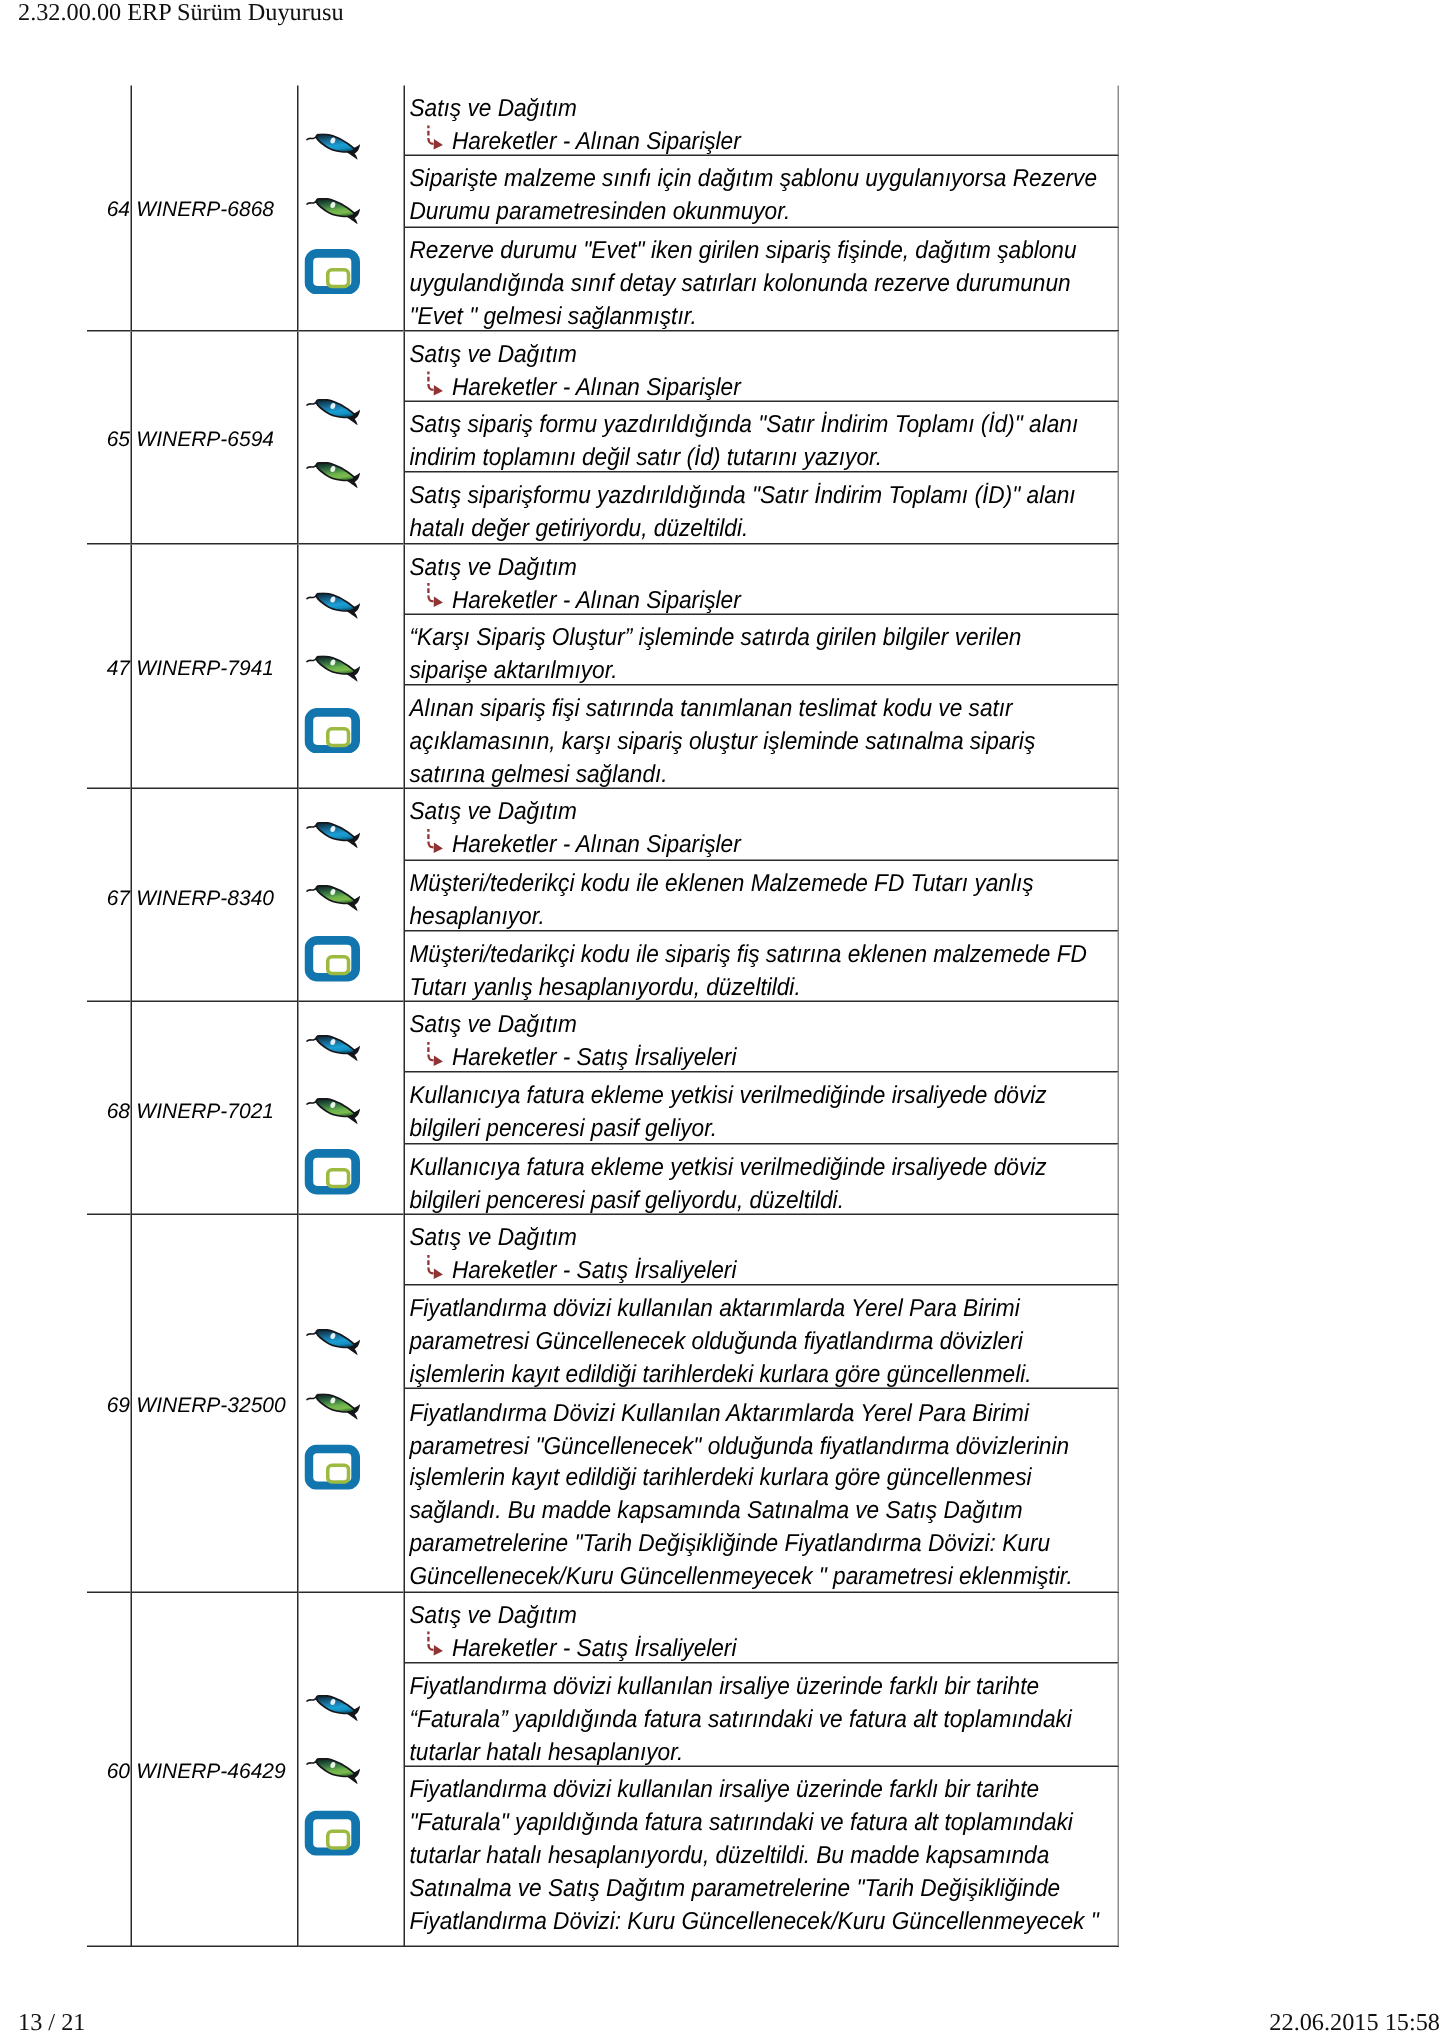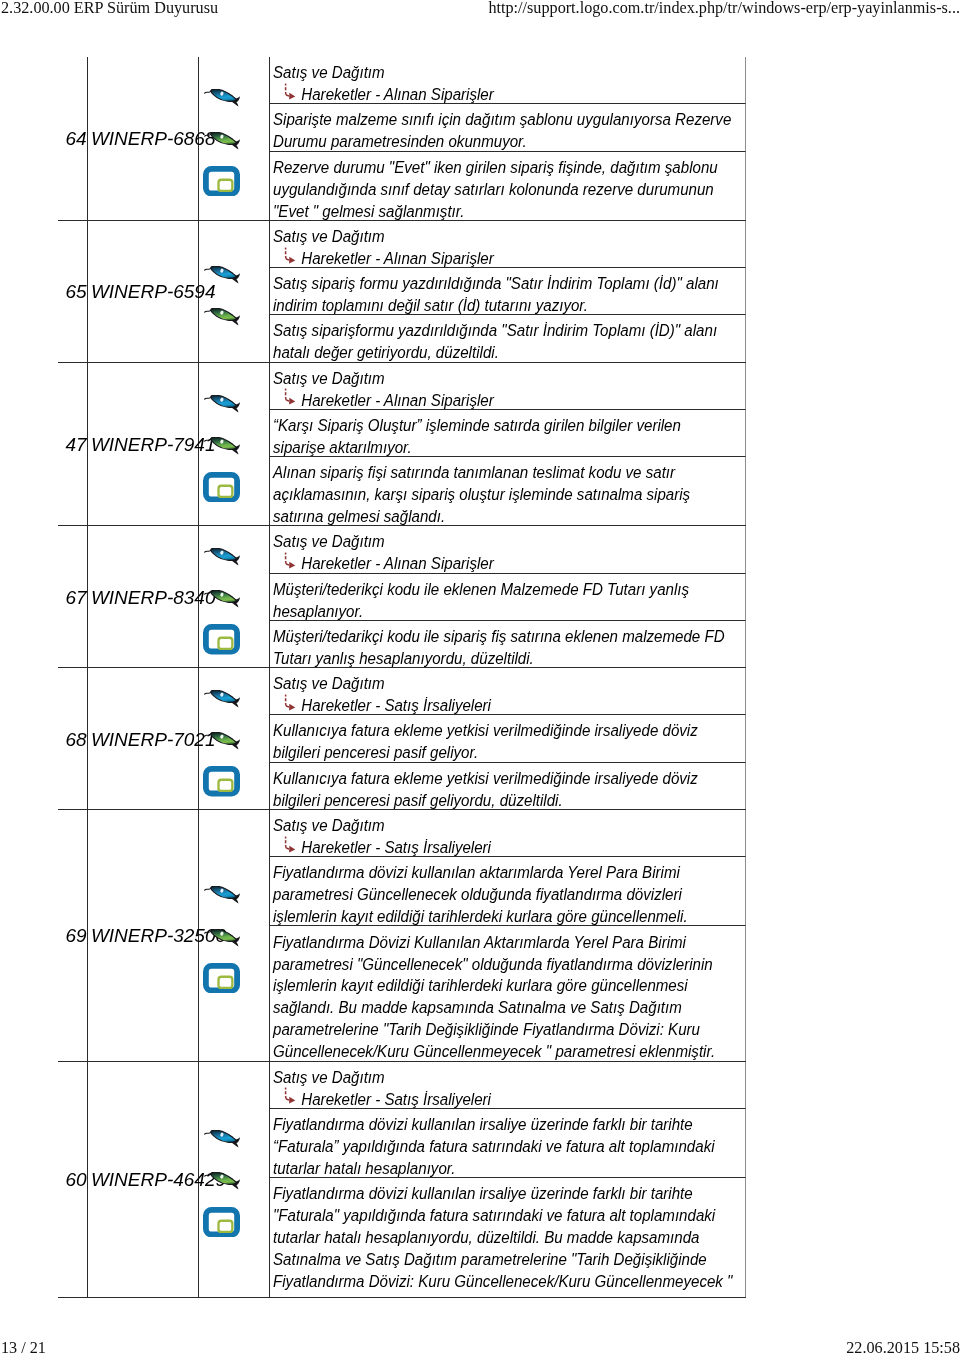--- a/index.html
+++ b/index.html
@@ -11,21 +11,21 @@
     -webkit-font-smoothing:antialiased;
     will-change:transform;
   }
   .run-head, .run-foot {
     position:absolute; left:0; width:960px;
     font-family:"Liberation Serif", serif;
     color:#111;
   }
   .run-head { top:-1px; height:22px; font-size:16.2px; }
   .run-foot { top:1339px; height:22px; font-size:16.2px; }
-  .run-head .lt, .run-foot .lt { position:absolute; left:1px; top:0; white-space:nowrap; }
+  .run-head .lt, .run-foot .lt { position:absolute; left:12px; top:0; white-space:nowrap; }
   .run-head .rt, .run-foot .rt { position:absolute; right:0px; top:0; white-space:nowrap; }
 
   
   .doc-table{
     position:absolute; left:58px; top:57px; width:688px;
     border-collapse:collapse; table-layout:fixed;
   }
   .doc-table td{ padding:0; vertical-align:top;font-style:italic; }
   .col-no  { width:29px; }
   .col-id  { width:111px; }
@@ -34,21 +34,21 @@
 
   .cell-no, .cell-id, .cell-ico { border-right:1.3px solid #2b2b2b; }
   .rowsep td { border-top:1.3px solid #2b2b2b; }
   tr:last-child td { border-bottom:1.3px solid #2b2b2b; }
 
   .cell-no  { text-align:right; position:relative; }
   .cell-id  { text-align:right;  position:relative; }
   .no-txt, .id-txt{
     position:absolute; top:50%; transform:translateY(-50%);
     margin-top:1px;
-    font-size:19px; white-space:nowrap; line-height:18px;
+    font-size:14px; white-space:nowrap; line-height:18px;
   }
   .no-txt { right:-0.2px; }
   .id-txt { left:3.4px; }
 
   .cell-ico { position:relative; }
   .icostack { position:absolute; left:0; top:50%; width:71px; }
 
   .blk {
     border-bottom:1.3px solid #2b2b2b;
     border-right:1.3px solid #8d8d8d;
@@ -68,21 +68,20 @@
   .blk:last-child { border-bottom:none; }
   .mod  { white-space:nowrap; }
   .sec  { white-space:nowrap; padding-left:30.5px; }
   .arrow{ position:absolute; left:14.2px; top:25.8px; }
 </style>
 </head>
 <body>
 
 <div class="run-head">
   <span class="lt">2.32.00.00 ERP Sürüm Duyurusu</span>
-  <span class="rt">http://support.logo.com.tr/index.php/tr/windows-erp/erp-yayinlanmis-s...</span>
 </div>
 
 <div class="run-foot">
   <span class="lt">13 / 21</span>
   <span class="rt">22.06.2015 15:58</span>
 </div>
 
 <table class="doc-table">
 <colgroup>
       <col class="col-no">

